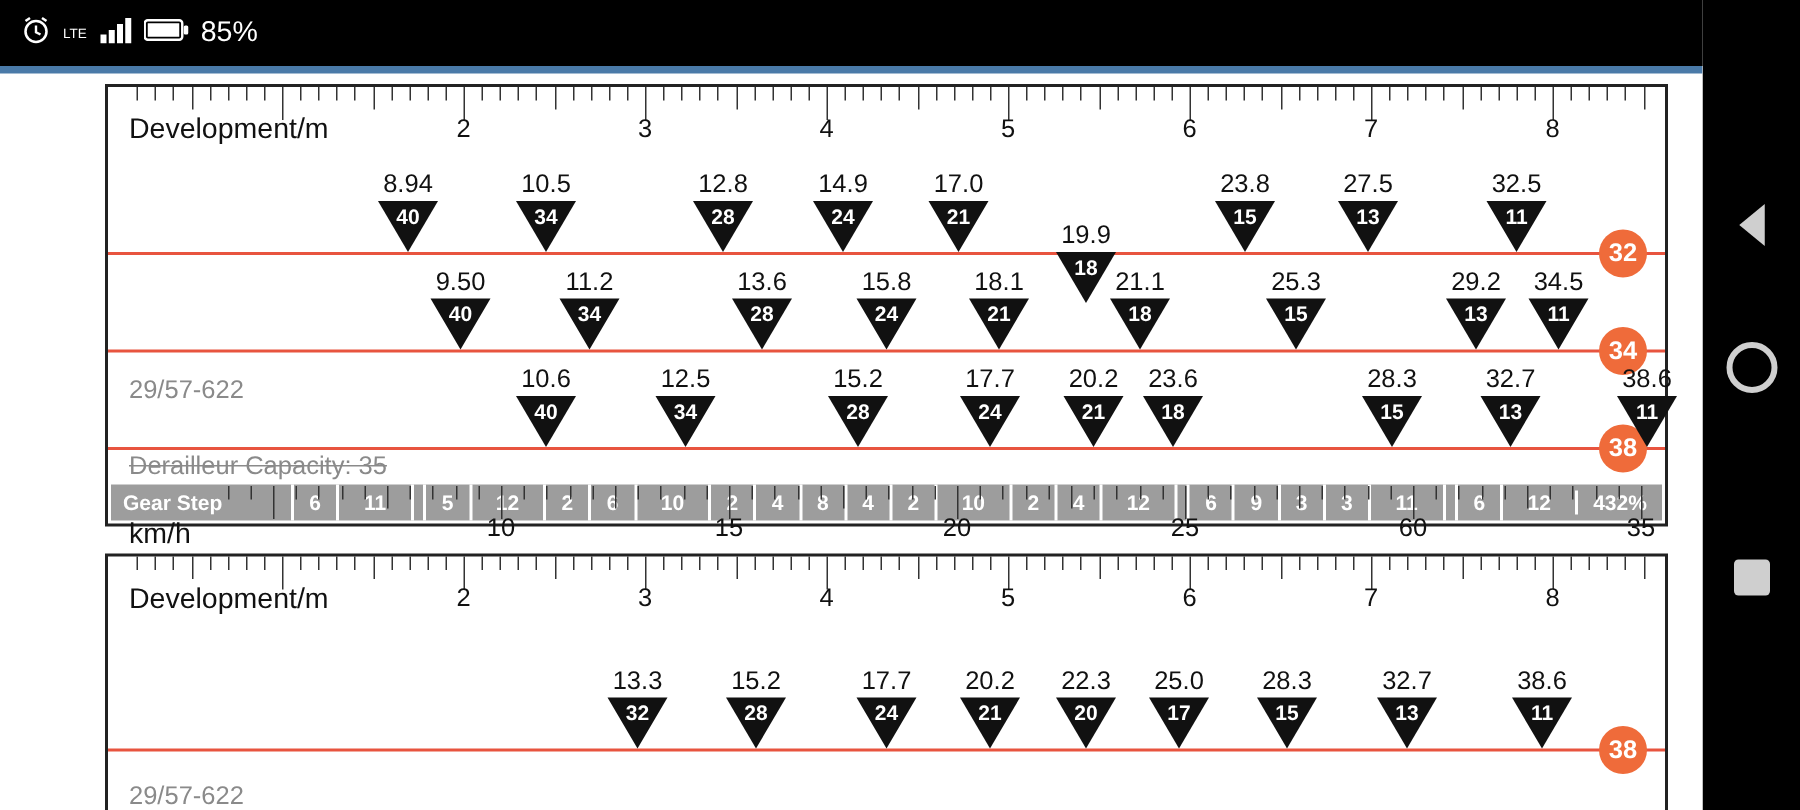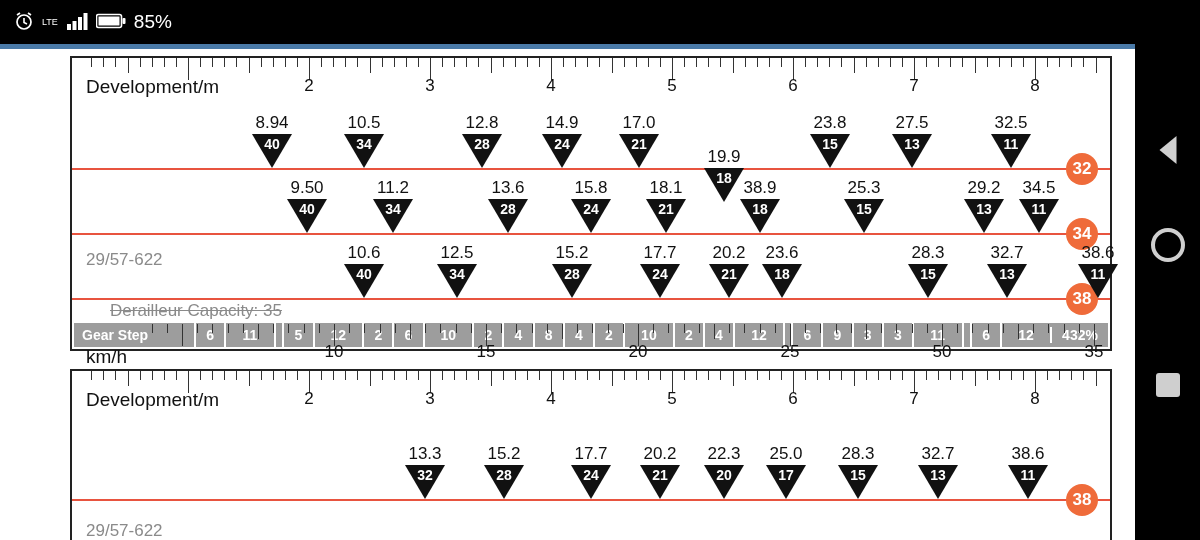--- a/index.html
+++ b/index.html
@@ -222,21 +222,21 @@
     <div class="redline" style="top:110px;"></div>
     <div class="badge" style="left:1010px;top:111px;">32</div>
 
     <div class="redline" style="top:175px;"></div>
     <div class="badge" style="left:1010px;top:176px;">34</div>
 
     <div class="redline" style="top:240px;"></div>
     <div class="badge" style="left:1010px;top:241px;">38</div>
 
     <div class="sidelabel" style="left:14px;top:192px;">29/57-622</div>
-    <div class="sidelabel strike" style="left:14px;top:243px;margin-left:24px;">Derailleur Capacity: 35</div>
+    <div class="sidelabel strike" style="left:14px;top:243px;">Derailleur Capacity: 35</div>
 
     <div class="gearbar" id="gearbar1" style="left:2px;top:265px;width:1034px;">
       <div class="lbl">Gear Step</div>
       <div class="cells">
           <div class="cell" style="flex: 26 0 0px;">6</div>
           <div class="cell" style="flex: 44 0 0px;">11</div>
           <div class="cell" style="flex: 6 0 0px;"></div>
           <div class="cell" style="flex: 26 0 0px;">5</div>
           <div class="cell" style="flex: 44 0 0px;">12</div>
           <div class="cell" style="flex: 26 0 0px;">2</div>
@@ -326,21 +326,21 @@
         <div class="tick mid" style="left: 946px; top: 0px;"></div>
         <div class="tick min" style="left: 961.2px; top: 0px;"></div>
         <div class="tick min" style="left: 976.4px; top: 0px;"></div>
         <div class="tick min" style="left: 991.6px; top: 0px;"></div>
         <div class="tick min" style="left: 1006.8px; top: 0px;"></div>
         <div class="tick maj" style="left: 1022px; top: 0px;"></div>
         <div class="rlabel" style="left: 262px; top: 18px;">10</div>
         <div class="rlabel" style="left: 414px; top: 18px;">15</div>
         <div class="rlabel" style="left: 566px; top: 18px;">20</div>
         <div class="rlabel" style="left: 718px; top: 18px;">25</div>
-        <div class="rlabel" style="left: 870px; top: 18px;">50</div>
+        <div class="rlabel" style="left: 870px; top: 18px;">60</div>
         <div class="rlabel" style="left: 1022px; top: 18px;">35</div>
       </div>
   <div class="marker" style="left: 200px; top: 55px;">
         <div class="val">8.94</div>
         <div class="tri">
           <span>40</span>
         </div>
       </div>
       <div class="marker" style="left: 292px; top: 55px;">
         <div class="val">10.5</div>
@@ -414,21 +414,21 @@
           <span>24</span>
         </div>
       </div>
       <div class="marker" style="left: 594px; top: 120px;">
         <div class="val">18.1</div>
         <div class="tri">
           <span>21</span>
         </div>
       </div>
       <div class="marker" style="left: 688px; top: 120px;">
-        <div class="val">38.9</div>
+        <div class="val">21.1</div>
         <div class="tri">
           <span>18</span>
         </div>
       </div>
       <div class="marker" style="left: 792px; top: 120px;">
         <div class="val">25.3</div>
         <div class="tri">
           <span>15</span>
         </div>
       </div>

